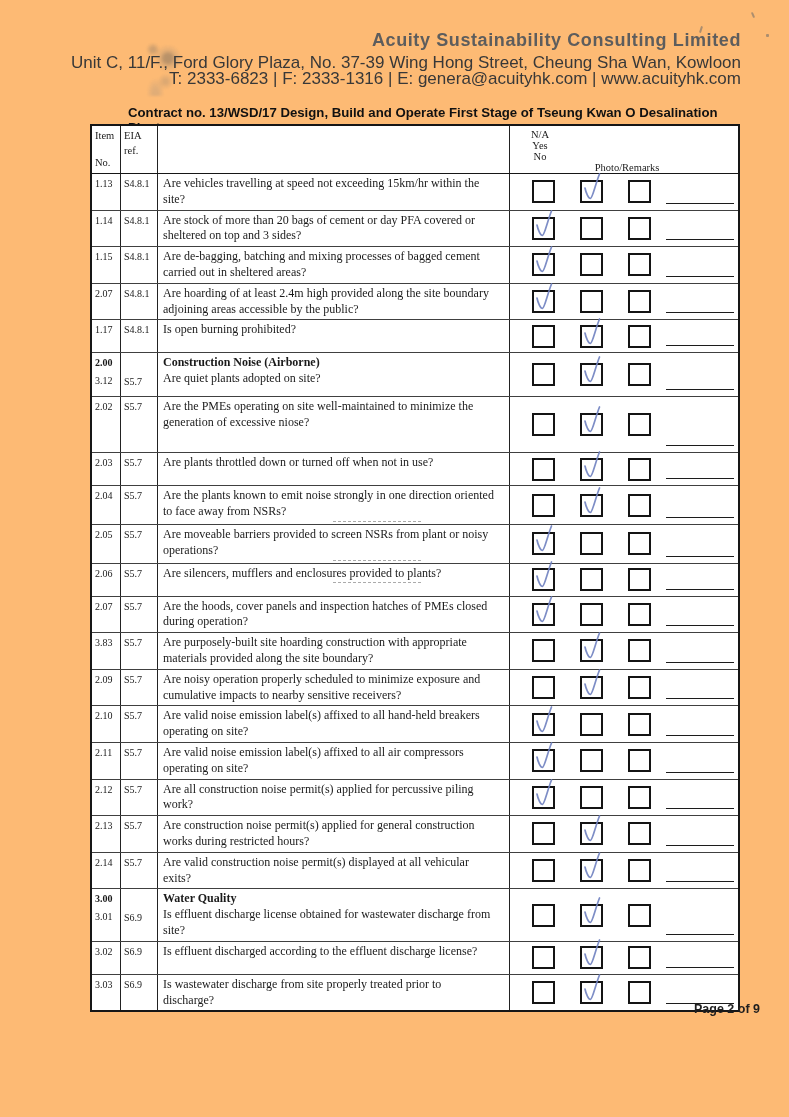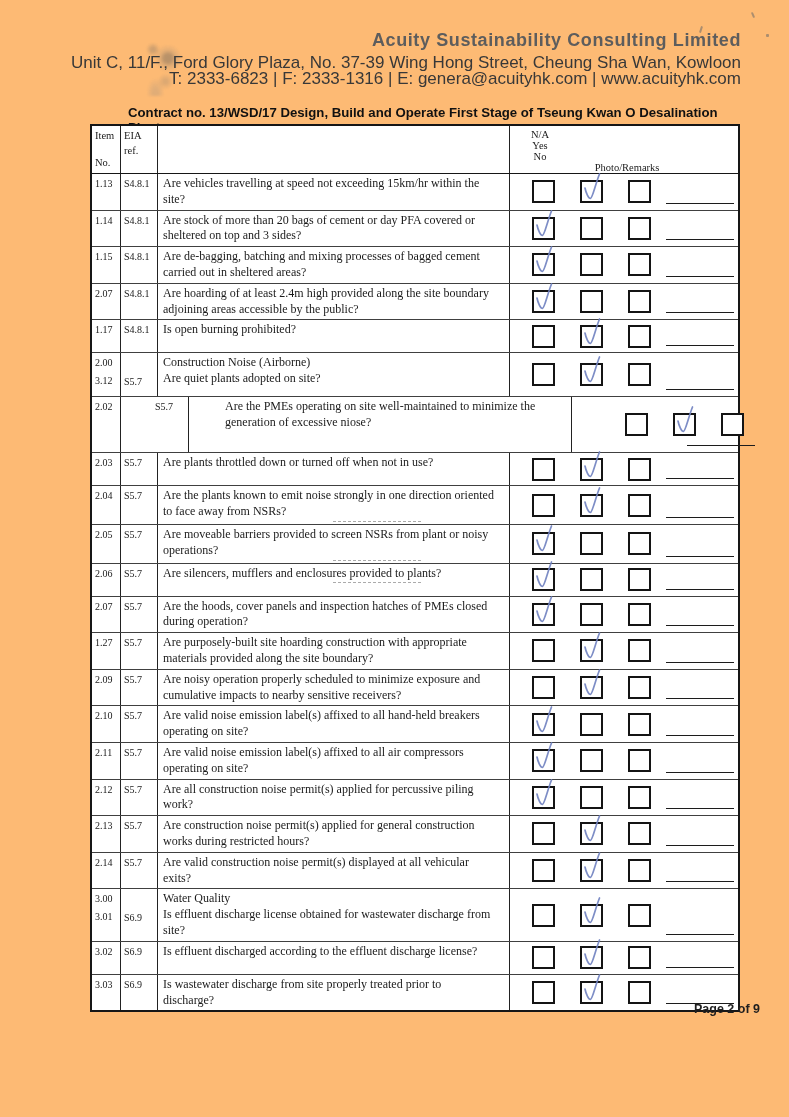--- a/index.html
+++ b/index.html
@@ -56,21 +56,21 @@
 
   
   .header-row { min-height:36px; border-bottom:1.5px solid #161616; }
   .header-row .c-item { display:flex; flex-direction:column; justify-content:space-between; padding-bottom:3px; }
   .hl { font-size:10.5px; }
   .header-labels { display:flex; padding:3px 0 0 6px;flex-direction:column; }
   .slot { width:48px; display:flex; justify-content:center; }
   .remarks-hl { flex:1; text-align:center; }
 
   
-  .sec-no, .sec-title { font-weight:400; }
+  .sec-no, .sec-title { font-weight:700; }
   .sec-no:empty, .sec-title:empty, .pencil { display:none; }
   .has-section { min-height:44px; }
   .has-section .item-no { margin-top:3px; }
   .has-section .ref { margin-top:19px; }
 
   .marks .pencil {
     display:block; height:0; width:88px; margin:1px 0 0 170px;
     border-top:1.5px dashed #8f8f8f; opacity:.75;
   }
 
@@ -315,21 +315,21 @@
                   </svg>
                 </span>
               </span>
         <span class="slot">
                 <span class="cb cb-no"></span>
               </span>
       </div>
       <div class="remark-line"></div>
     </div>
   </div>
-        <div class="row" style="min-height: 56px; gap: 31px;">
+        <div class="row" style="min-height: 56px;">
     <div class="cell c-item">
 
       <div class="item-no">2.02</div>
     </div>
     <div class="cell c-ref">
       <div class="ref">S5.7</div>
     </div>
     <div class="cell c-q">
 
       <div class="q">Are the PMEs operating on site well-maintained to minimize the generation of excessive niose?</div>
@@ -510,21 +510,21 @@
         <span class="slot">
                 <span class="cb cb-no"></span>
               </span>
       </div>
       <div class="remark-line"></div>
     </div>
   </div>
         <div class="row">
     <div class="cell c-item">
 
-      <div class="item-no">1.27</div>
+      <div class="item-no">3.83</div>
     </div>
     <div class="cell c-ref">
       <div class="ref">S5.7</div>
     </div>
     <div class="cell c-q">
 
       <div class="q">Are purposely-built site hoarding construction with appropriate materials provided along the site boundary?</div>
 
     </div>
     <div class="cell c-ans">

